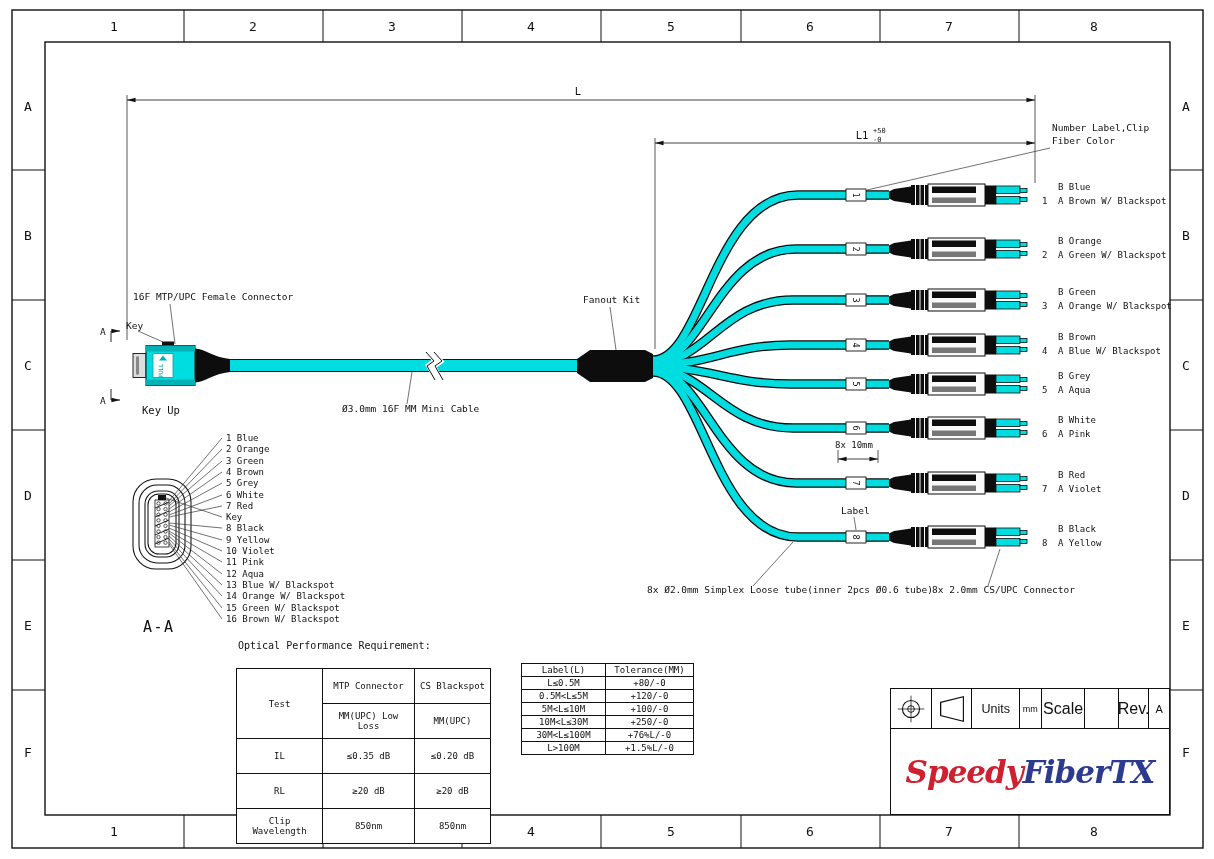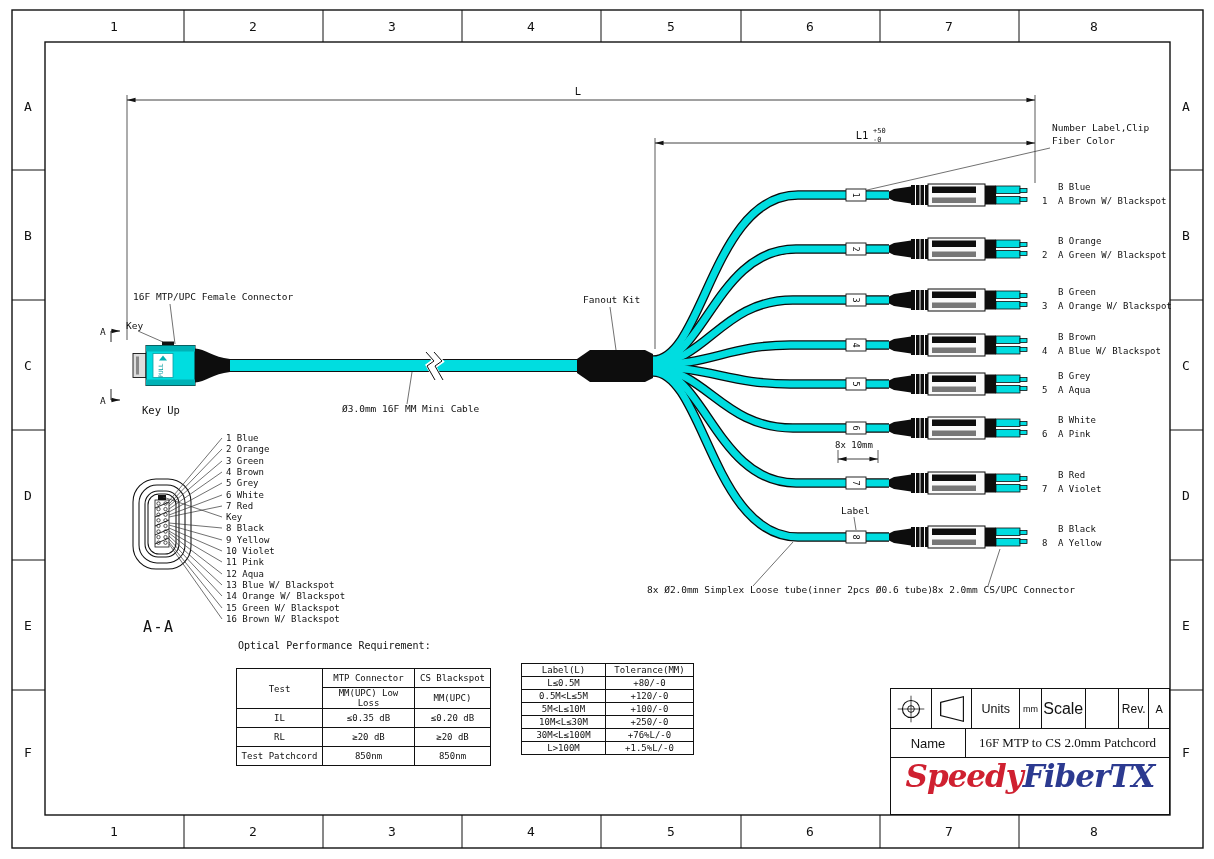--- a/index.html
+++ b/index.html
@@ -28,40 +28,40 @@
   .tube-out use{stroke:#0b0b0b;stroke-width:9.4;fill:none}
   .tube-in use{stroke:#00dde0;stroke-width:6.8;fill:none}
   .ring{fill:none;stroke:#111;stroke-width:1.05}
 
   
   .opt-title{position:absolute;left:238px;top:640px;font-size:10px}
   table{border-collapse:collapse;background:#fff}
   td{border:1px solid #111;font-size:9px;text-align:center;padding:0 3px;
      font-family:"DejaVu Sans Mono",monospace;color:#111}
   .opt-table{position:absolute;left:236px;top:668px}
-  .opt-table td{height:19px}
+  .opt-table td{height:35px}
   .len-table{position:absolute;left:521px;top:663px}
   .len-table td{height:13px}
 
   
   .tblock{position:absolute;left:890px;top:688px;width:280px;height:127px;
     border:1.5px solid #111;background:#fff;display:flex;flex-direction:column;
     font-family:"Liberation Sans",sans-serif}
   .tb-row{display:flex;border-bottom:1.2px solid #111}
   .tb-row1{height:40px}
   .tb-row2{height:29px}
-  .tb-row3{flex:1;border-bottom:none;display:flex;justify-content:center}
+  .tb-row3{flex:1;border-bottom:none;display:flex;align-items:center;justify-content:center}
   .tb-cell{border-right:1.2px solid #111;display:flex;align-items:center;justify-content:center}
   .tb-cell:last-child{border-right:none}
   .tb-sym1{width:41px}.tb-sym2{width:41px}
   .tb-units{width:48px;font-size:12.5px}
   .tb-mm{width:22px;font-size:9px}
   .tb-scale{width:44px;font-size:16px}
   .tb-blank{width:34px}
-  .tb-rev{width:30px;font-size:12px}
+  .tb-rev{width:30px;font-size:16px}
   .tb-reva{width:20px;font-size:11px}
   .tb-name{width:75px;font-size:13px}
   .tb-namev{flex:1;font-size:13px;font-family:"Liberation Serif",serif}
   .logo{font-family:"DejaVu Serif",serif;font-style:italic;font-weight:bold;
     font-size:31px;letter-spacing:-1px;white-space:nowrap}
   .logo .l1{color:#cf2030}
   .logo .l2{color:#2c3a90}
 </style>
 </head>
 <body>
@@ -371,21 +371,21 @@
     <td>IL</td>
     <td>≤0.35 dB</td>
     <td>≤0.20 dB</td>
   </tr>
   <tr>
     <td>RL</td>
     <td>≥20 dB</td>
     <td>≥20 dB</td>
   </tr>
   <tr>
-    <td>Test Patchcord</td>
+    <td>Clip Wavelength</td>
     <td>850nm</td>
     <td>850nm</td>
   </tr>
 </tbody>
     </table>
 
 <table class="len-table">
   <tbody>
         <tr>
     <td style="width:84px">Label(L)</td>
@@ -434,22 +434,18 @@
         <line x1="8" y1="13" x2="8" y2="27" stroke="#111" stroke-width="1.2"></line>
       </svg>
     </div>
     <div class="tb-cell tb-units">Units</div>
     <div class="tb-cell tb-mm">mm</div>
     <div class="tb-cell tb-scale">Scale</div>
     <div class="tb-cell tb-blank"></div>
     <div class="tb-cell tb-rev">Rev.</div>
     <div class="tb-cell tb-reva">A</div>
   </div>
-  <div class="tb-row tb-row2">
-    <div class="tb-cell tb-name">Name</div>
-    <div class="tb-cell tb-namev">16F MTP to CS 2.0mm Patchcord</div>
-  </div>
   <div class="tb-row tb-row3">
     <div class="logo"><span class="l1">Speedy</span><span class="l2">FiberTX</span></div>
   </div>
 </div>
 
 </div>
 
 </body></html>

